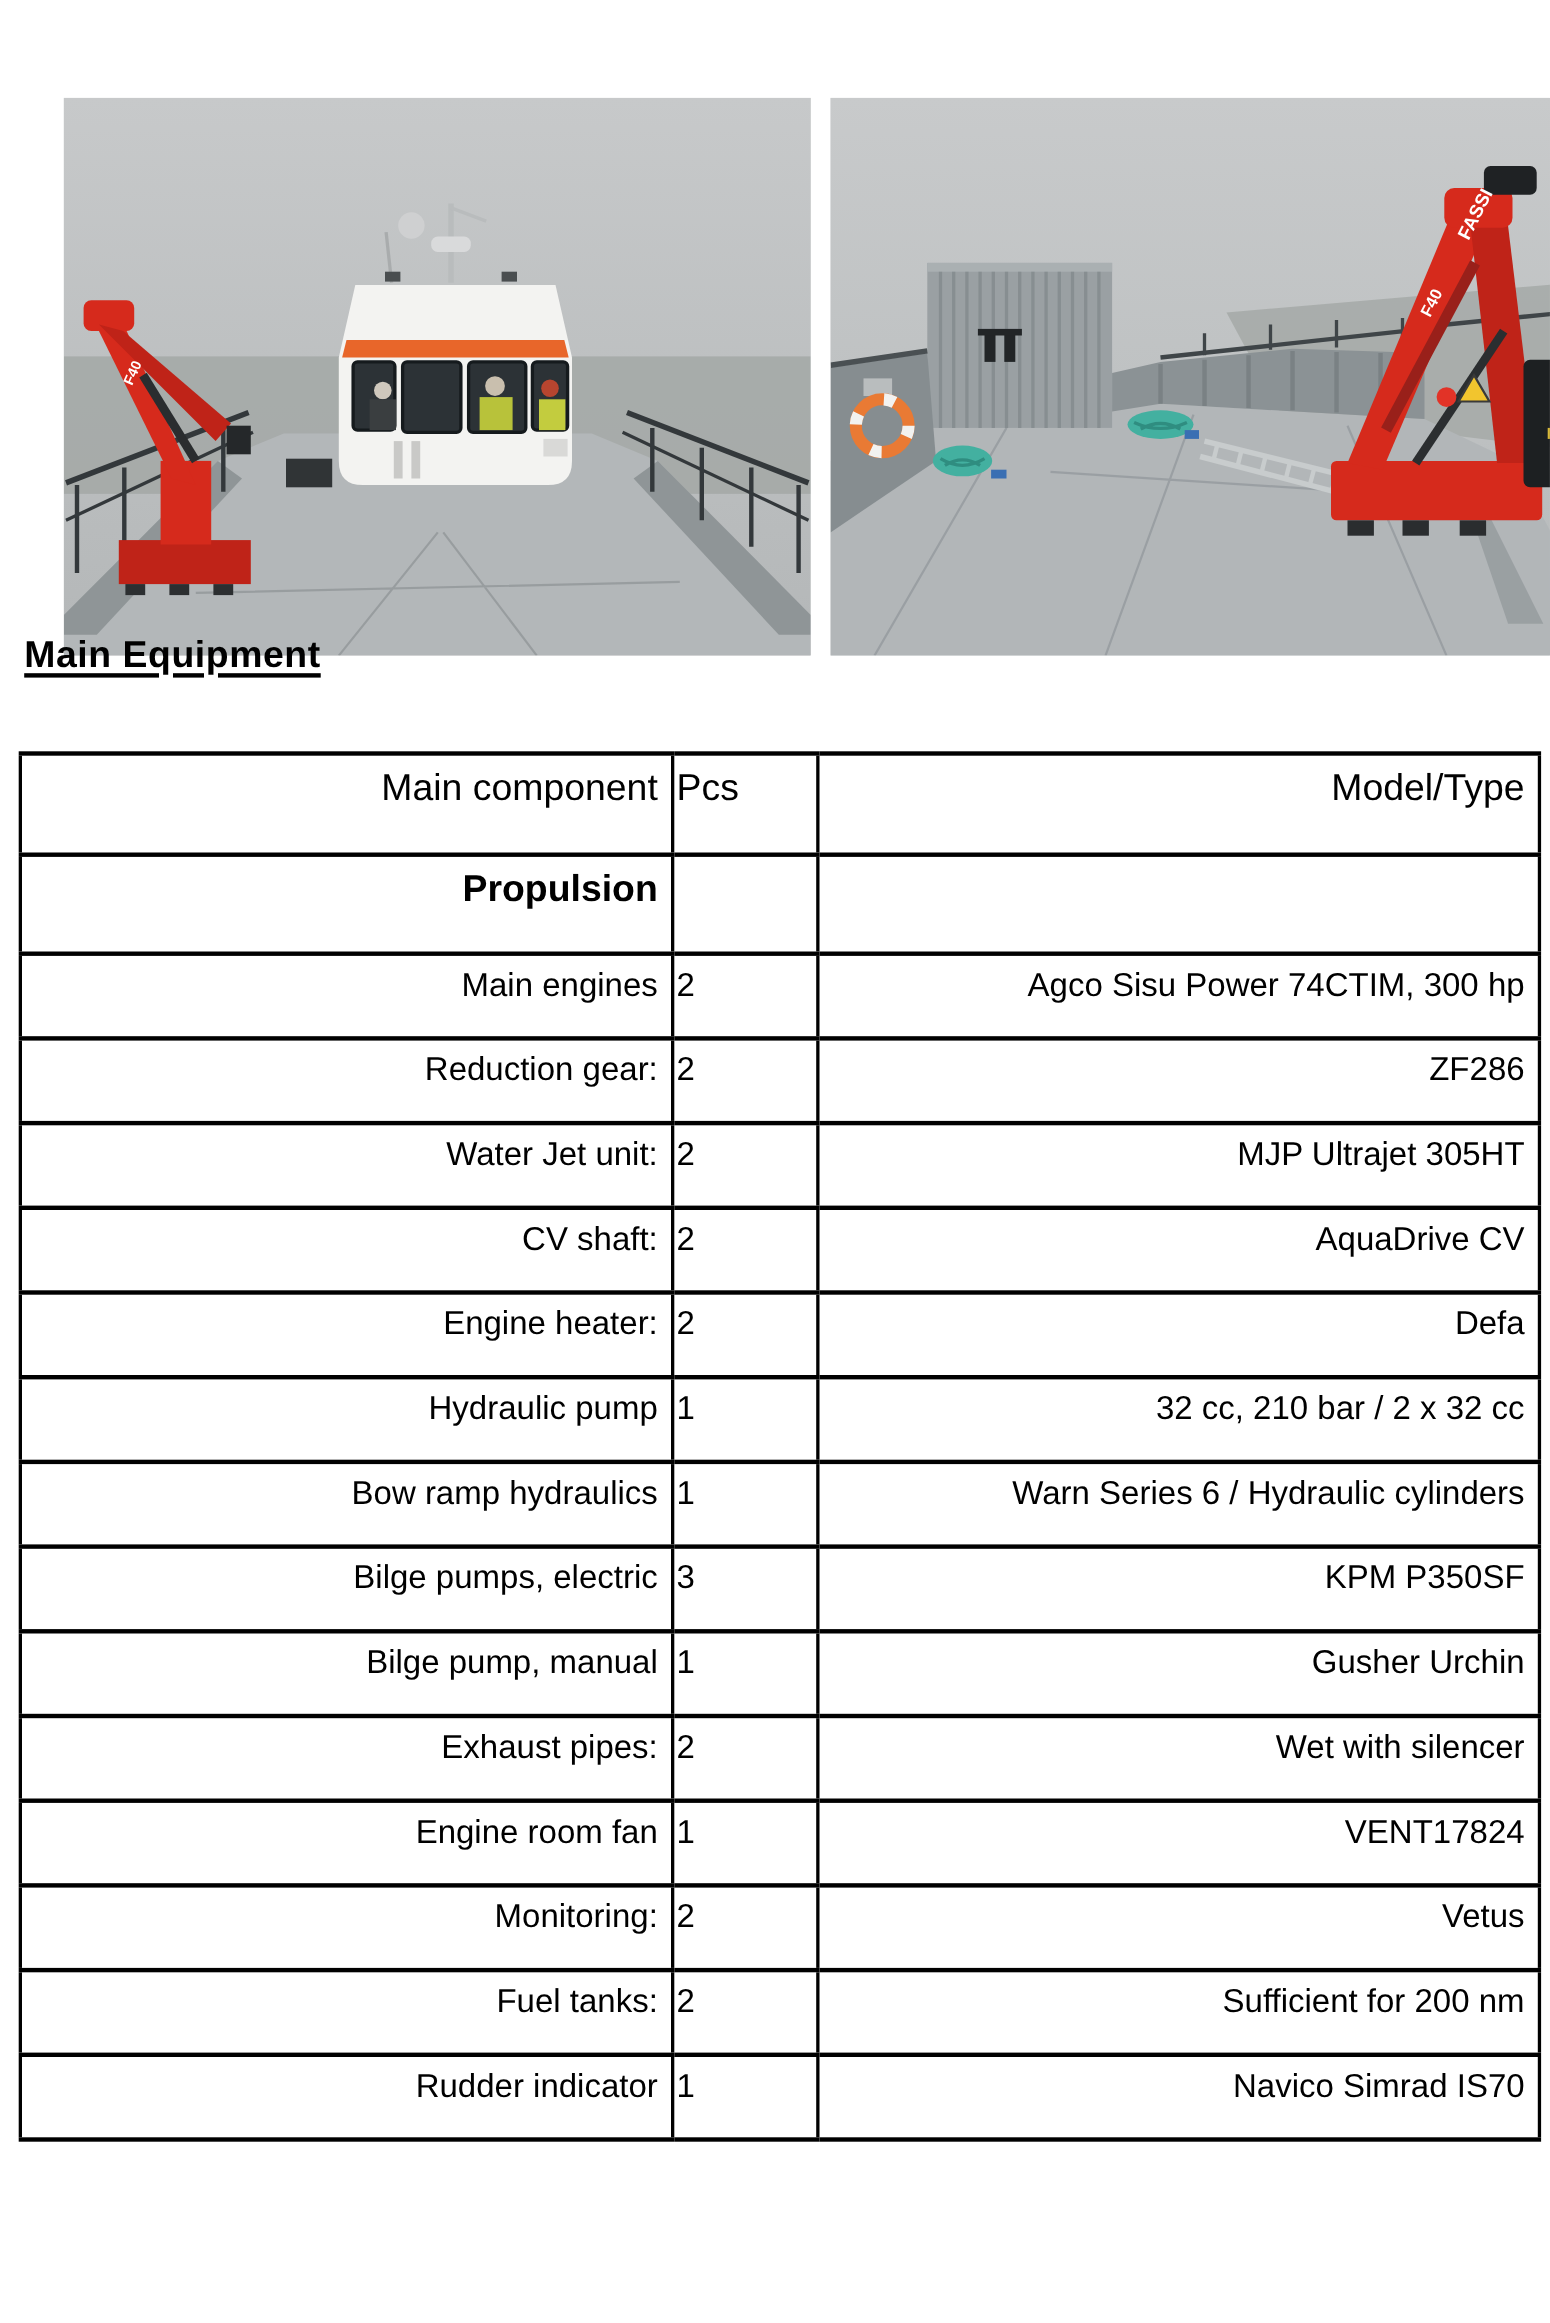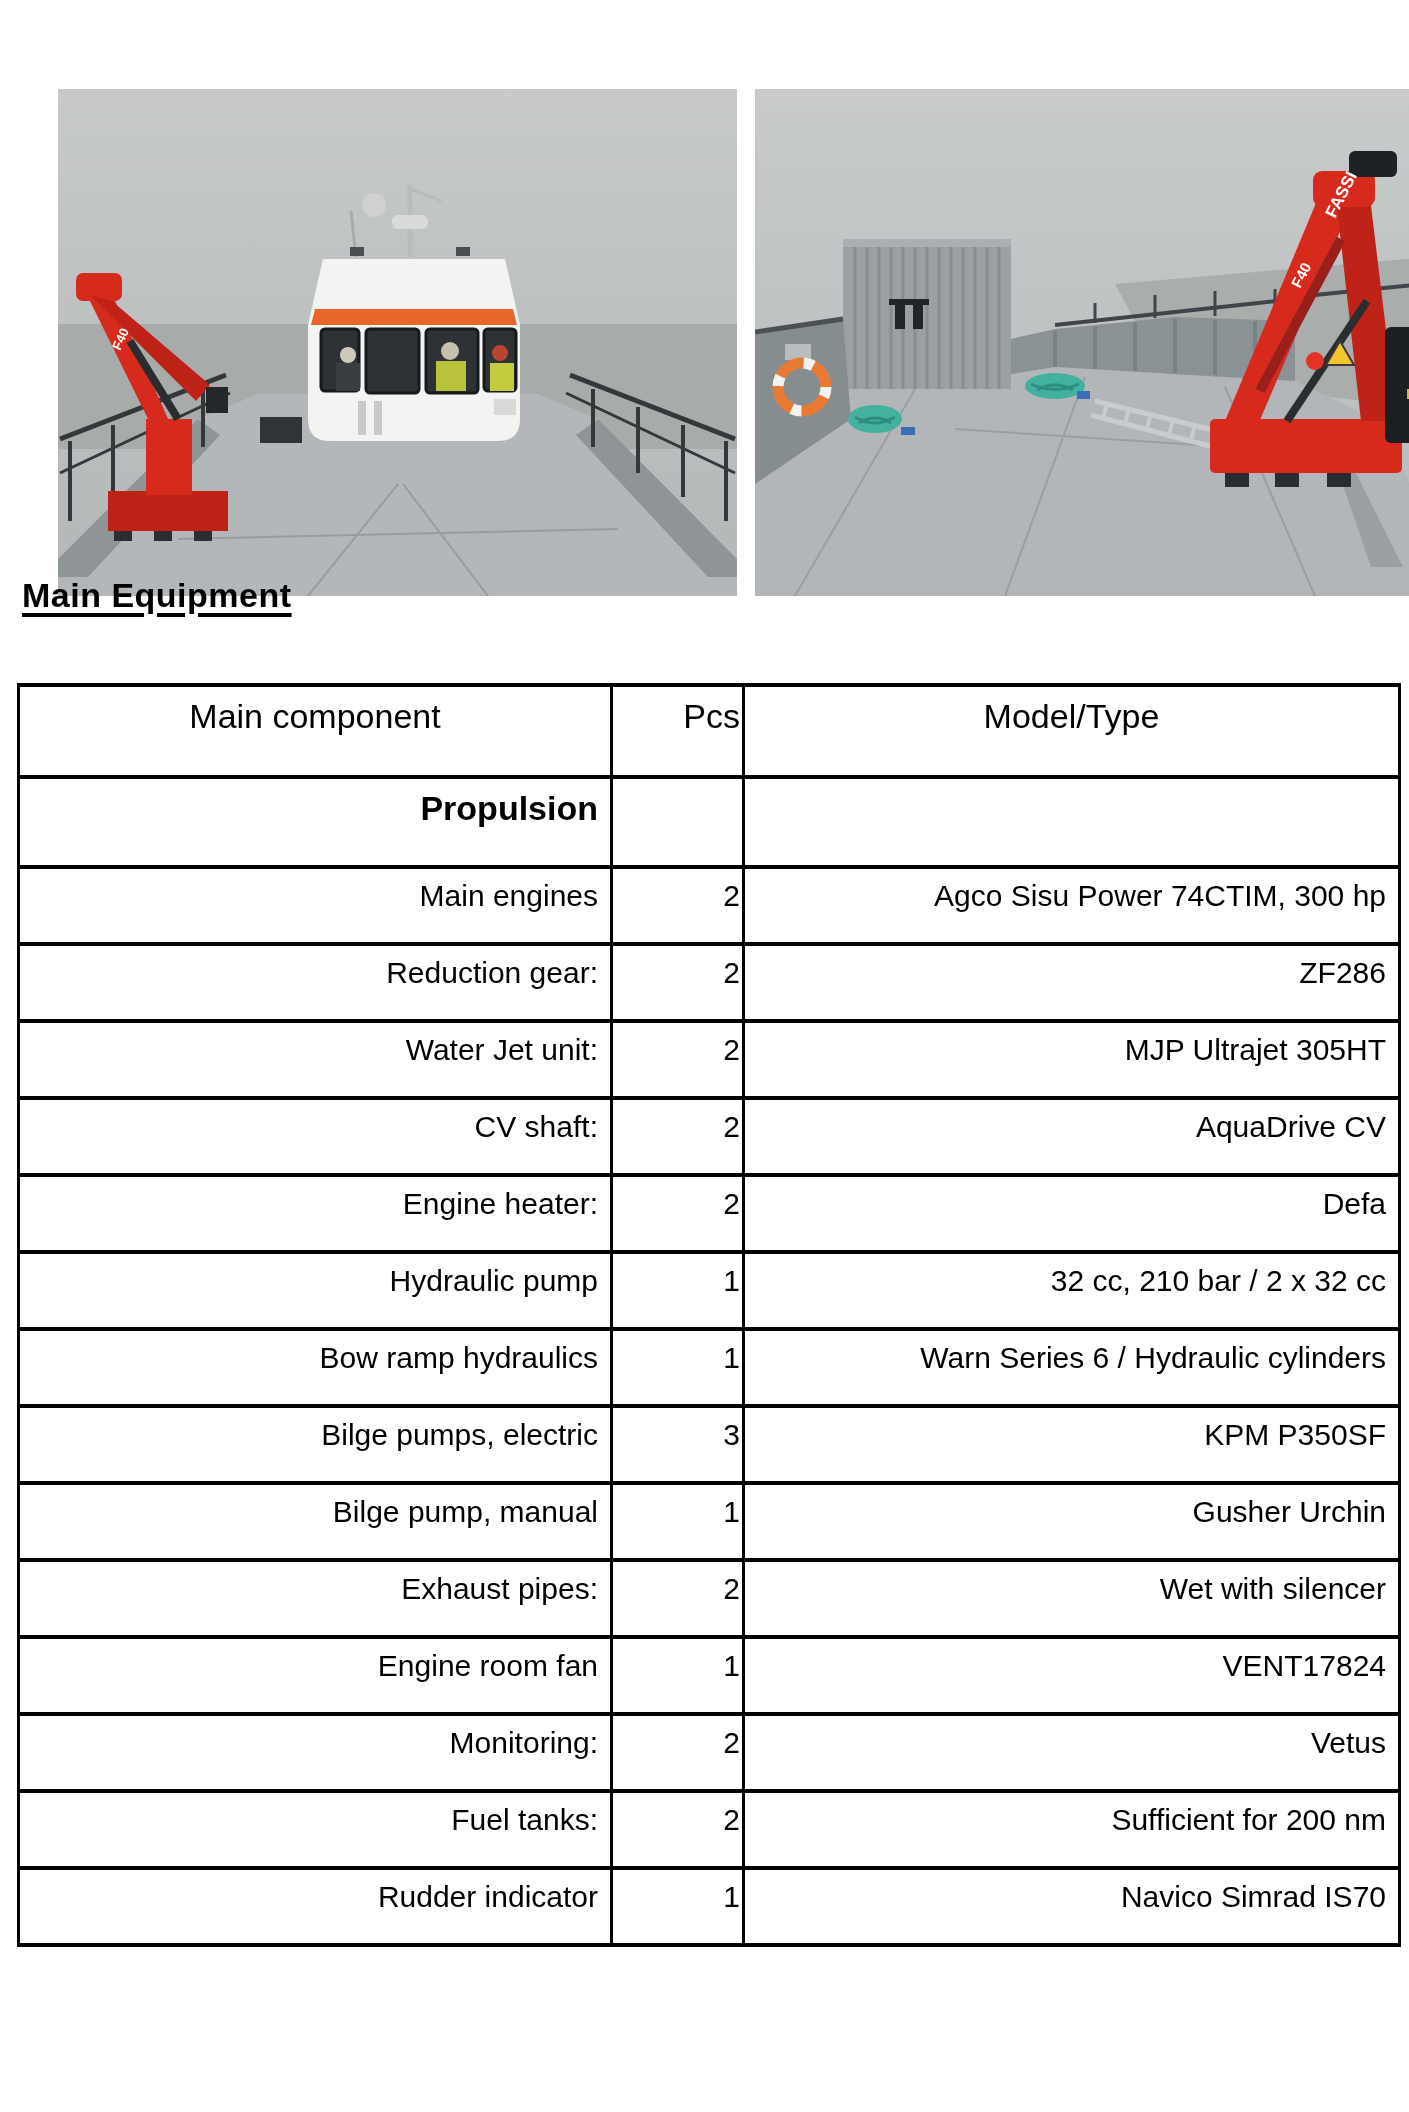--- a/index.html
+++ b/index.html
@@ -25,23 +25,23 @@
   }
   #equipment th, #equipment td {
     border-top:4px solid #000; border-bottom:4px solid #000;
     border-left:3px solid #000; border-right:3px solid #000;
     vertical-align:top; padding:10px 12px 0 12px;
     overflow:hidden; white-space:nowrap;text-align:right;
   }
   #equipment thead tr { height:92px; }
   #equipment tr.section-row { height:90px; }
   #equipment tbody tr.data-row { height:77px; }
-  #equipment th { font-weight:normal; font-size:34px; text-align:center; }
+  #equipment th { font-weight:normal; font-size:34px; text-align:right; }
   #equipment td { font-size:30px; }
-  #equipment .pcs { text-align:right; padding-left:2px; padding-right:2px; }
+  #equipment .pcs { text-align:left; padding-left:2px; padding-right:2px; }
   #equipment tr.section-row td { font-weight:bold; font-size:34px; }
 
   .crane-label { font-family:"Liberation Sans", sans-serif; font-weight:bold; fill:#ffffff; }
 </style>
 </head>
 <body>
 
 <figure class="photo" id="photo-left">
   <svg viewBox="0 0 679 507" preserveAspectRatio="none">
     <defs>

